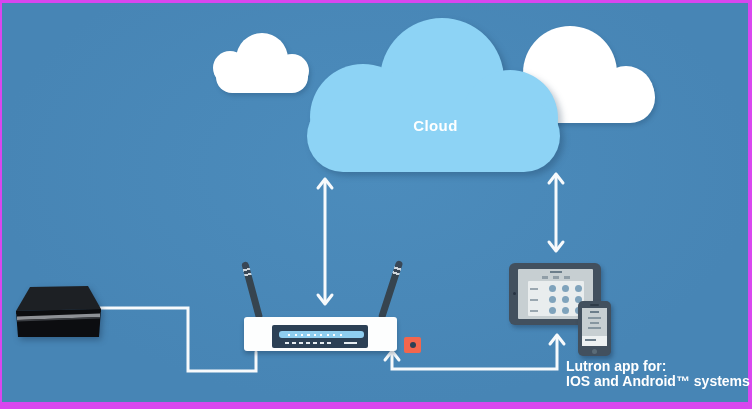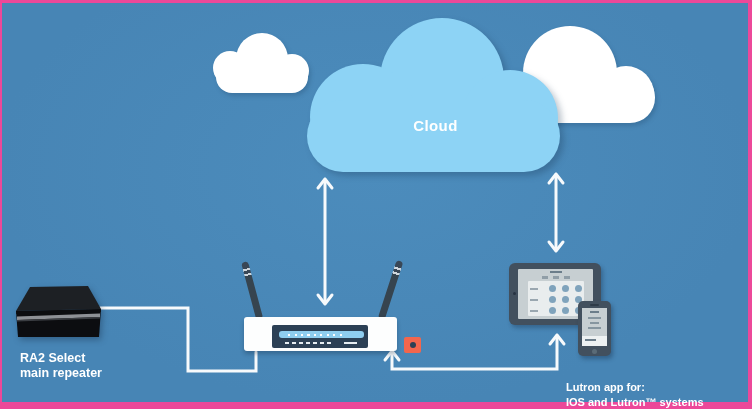--- a/index.html
+++ b/index.html
@@ -8,21 +8,21 @@
     --cloud-white:#FFFFFF;
     --line-white:#F7FAFC;
     --router-panel-navy:#2C4055;
     --router-led-strip:#8FCEF0;
     --router-indicator-orange:#F2664D;
     --label-navy:#1E3E63;
     --device-slate:#42505E;
   }
   html,body{margin:0;padding:0;background:#fff;}
   .canvas{
-    position:relative;width:752px;height:409px;background:#ec4899;overflow:hidden;
+    position:relative;width:752px;height:409px;background:#d946ef;overflow:hidden;
     font-family:"Liberation Sans",sans-serif;
   }
   .sky{
     position:absolute;left:2px;top:3px;right:4px;bottom:7px;
     background:radial-gradient(ellipse at 50% 42%, #4C8CBC 0%, var(--background) 72%);
     overflow:hidden;z-index:0;
   }
   
   .cloud{position:absolute;z-index:1;}
   .cloud .part{position:absolute;background:var(--cloud-white);}
@@ -80,21 +80,21 @@
     border-radius:5px;z-index:6;box-shadow:2px 3px 4px rgba(15,35,60,.35);
   }
   .phone-screen{position:absolute;left:4px;top:7px;width:25px;height:38px;background:#C7CFD2;overflow:hidden;}
   .phone-strip{position:absolute;left:0;top:28px;width:25px;height:10px;background:#EDF1F2;}
   .phone-home{position:absolute;left:14px;bottom:2px;width:5px;height:5px;border-radius:50%;background:#5A6B77;}
   .phone-speaker{position:absolute;left:12px;top:3px;width:9px;height:2px;border-radius:1px;background:#2E3B48;}
   
   .label{position:absolute;z-index:7;font-weight:700;color:#fff;}
   .label-repeater{left:20px;top:351px;font-size:12.5px;line-height:15px;}
   .label-router{left:266px;top:354px;width:118px;text-align:center;font-size:13px;color:var(--label-navy);}
-  .label-app{left:566px;top:380px;font-size:11px;line-height:15px;}
+  .label-app{left:566px;top:359px;font-size:14px;line-height:15px;}
 </style>
 </head>
 <body>
 
 <div class="canvas">
   <div class="sky"></div>
 
   <div class="cloud cloud-left">
     <div class="part circle" style="left:236px;top:33px;width:52px;height:52px;"></div>
     <div class="part circle" style="left:213px;top:51px;width:34px;height:34px;"></div>
@@ -143,24 +143,20 @@
     </g>
   </svg>
 
   <svg class="repeater-svg" width="95" height="62" viewBox="0 0 95 62">
     <polygon points="18,5 76,4 89,27 4,29" fill="#1D2024"></polygon>
     <polygon points="4,29 89,27 89,30 4,32" fill="#2B2E33"></polygon>
     <polygon points="4,29 89,27 87,55 6,55" fill="#0C0D10"></polygon>
     <polygon points="5,34.5 88,31.5 88,35 5,38" fill="#8E9196"></polygon>
     <polygon points="5,38 88,35 88,36.5 5,39.5" fill="#3A3D42"></polygon>
   </svg>
-  <div class="label label-repeater">
-    <div>RA2 Select</div>
-    <div>main repeater</div>
-  </div>
 
   <div class="antenna left"></div>
   <div class="antenna right"></div>
   <div class="router-body">
     <div class="router-panel">
       <div class="router-led">
         <div class="router-led-dots"></div>
       </div>
       <div class="router-dashes"></div>
       <div class="router-dash-long"></div>
@@ -202,15 +198,15 @@
       <div class="mini-bar" style="left:8px;top:14px;width:9px;height:2px;opacity:.7;"></div>
       <div class="mini-bar" style="left:6px;top:19px;width:13px;height:2px;opacity:.7;"></div>
       <div class="phone-strip">
         <div class="mini-bar" style="left:3px;top:3px;width:11px;height:2px;"></div>
       </div>
     </div>
     <div class="phone-home"></div>
   </div>
   <div class="label label-app">
     <div>Lutron app for:</div>
-    <div>IOS and Lutron™ systems</div>
+    <div>IOS and Android™ systems</div>
   </div>
 </div>
 
 </body></html>

